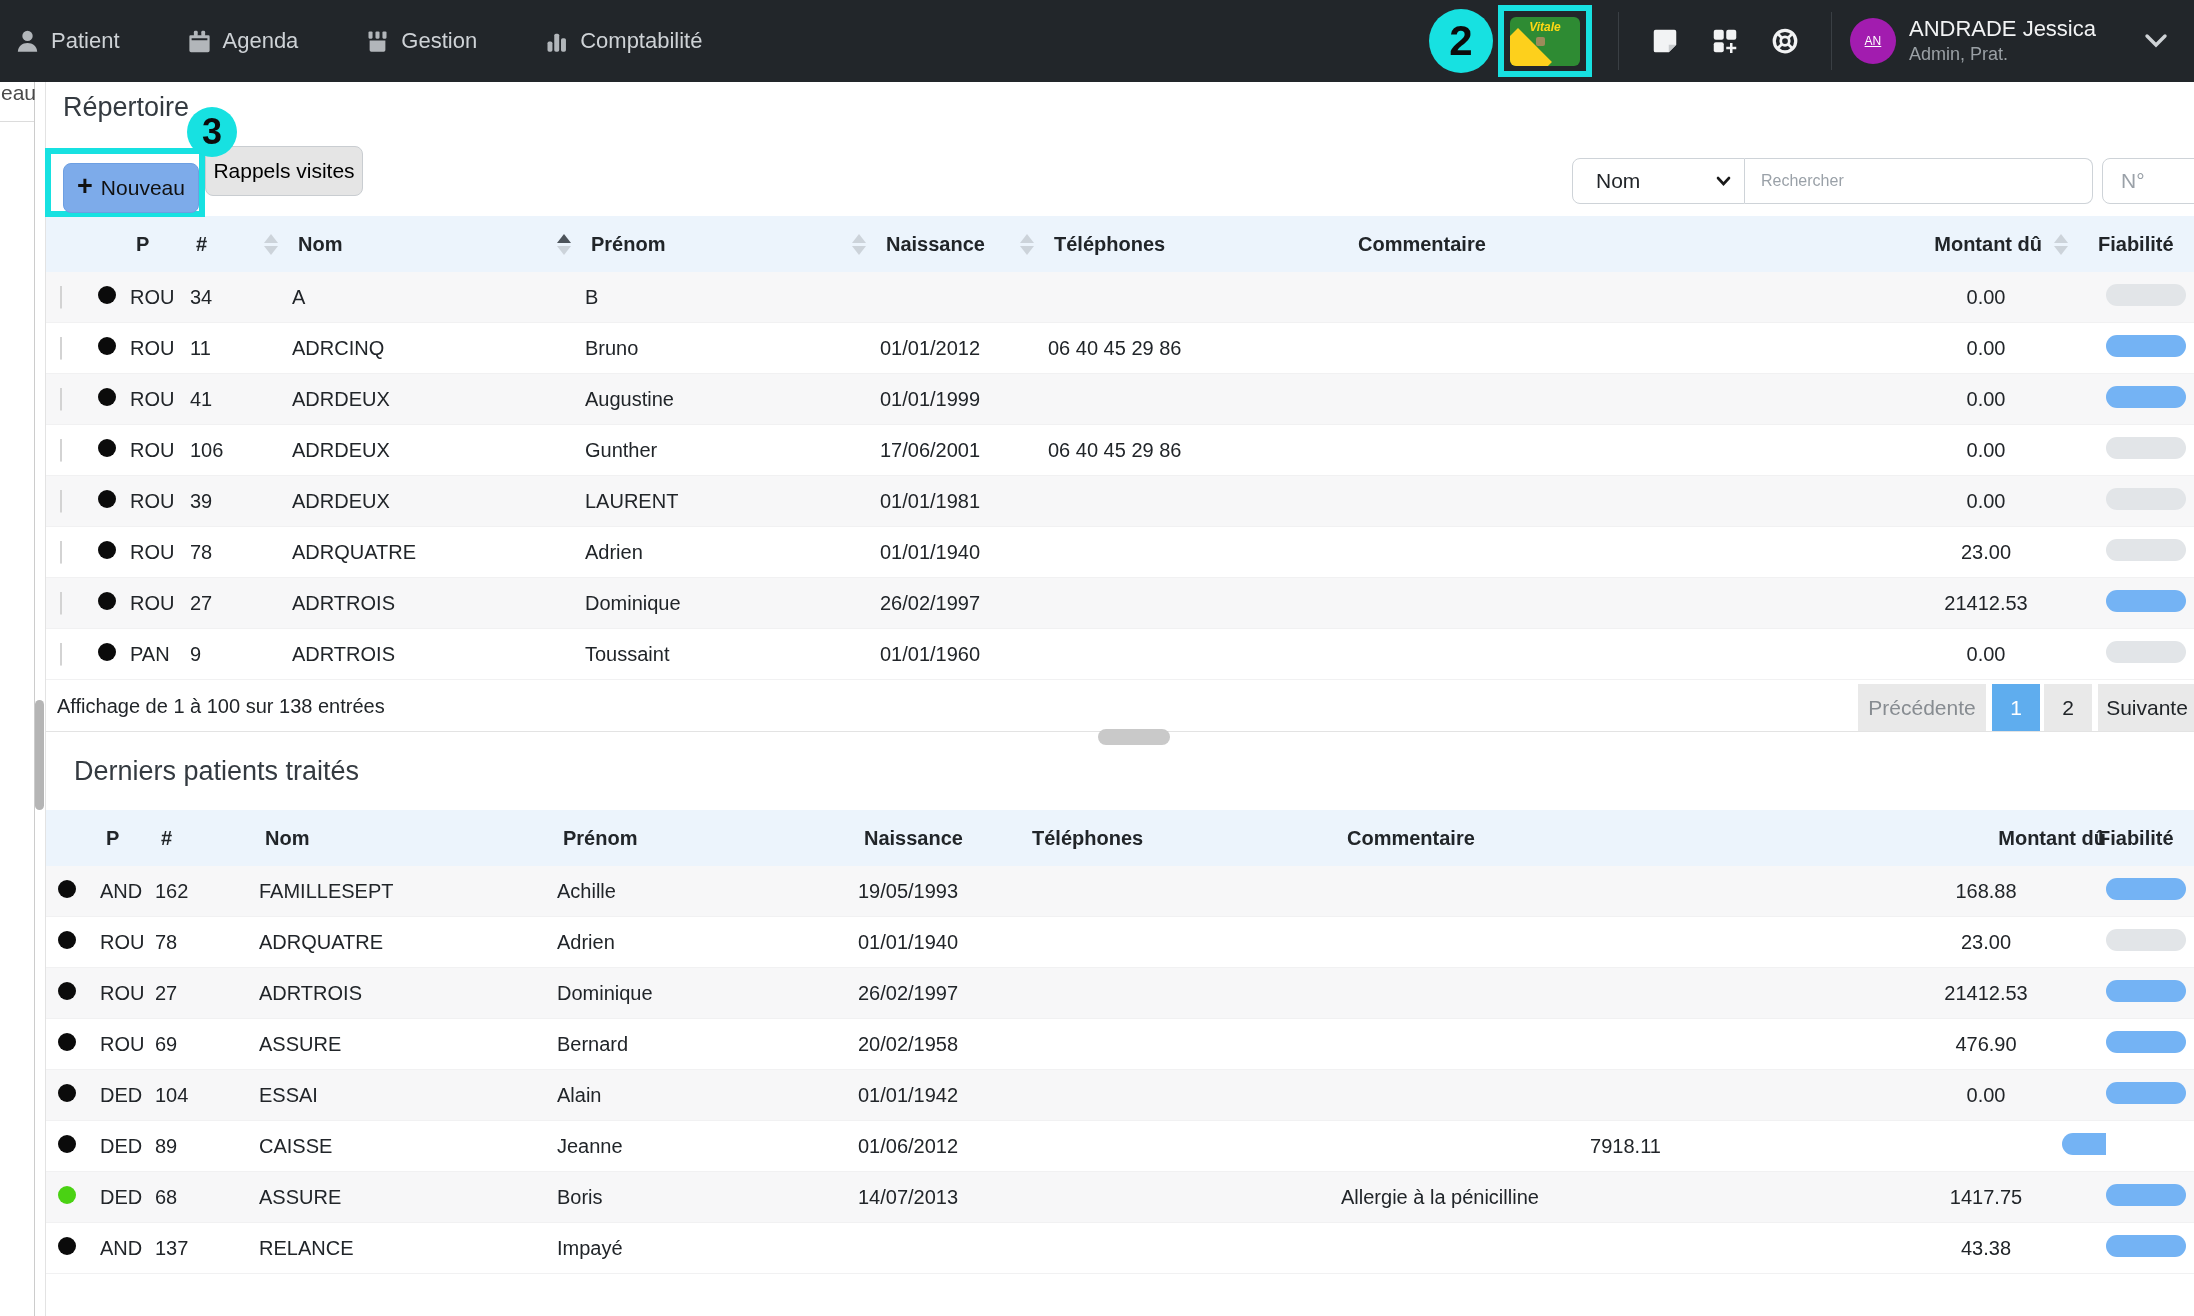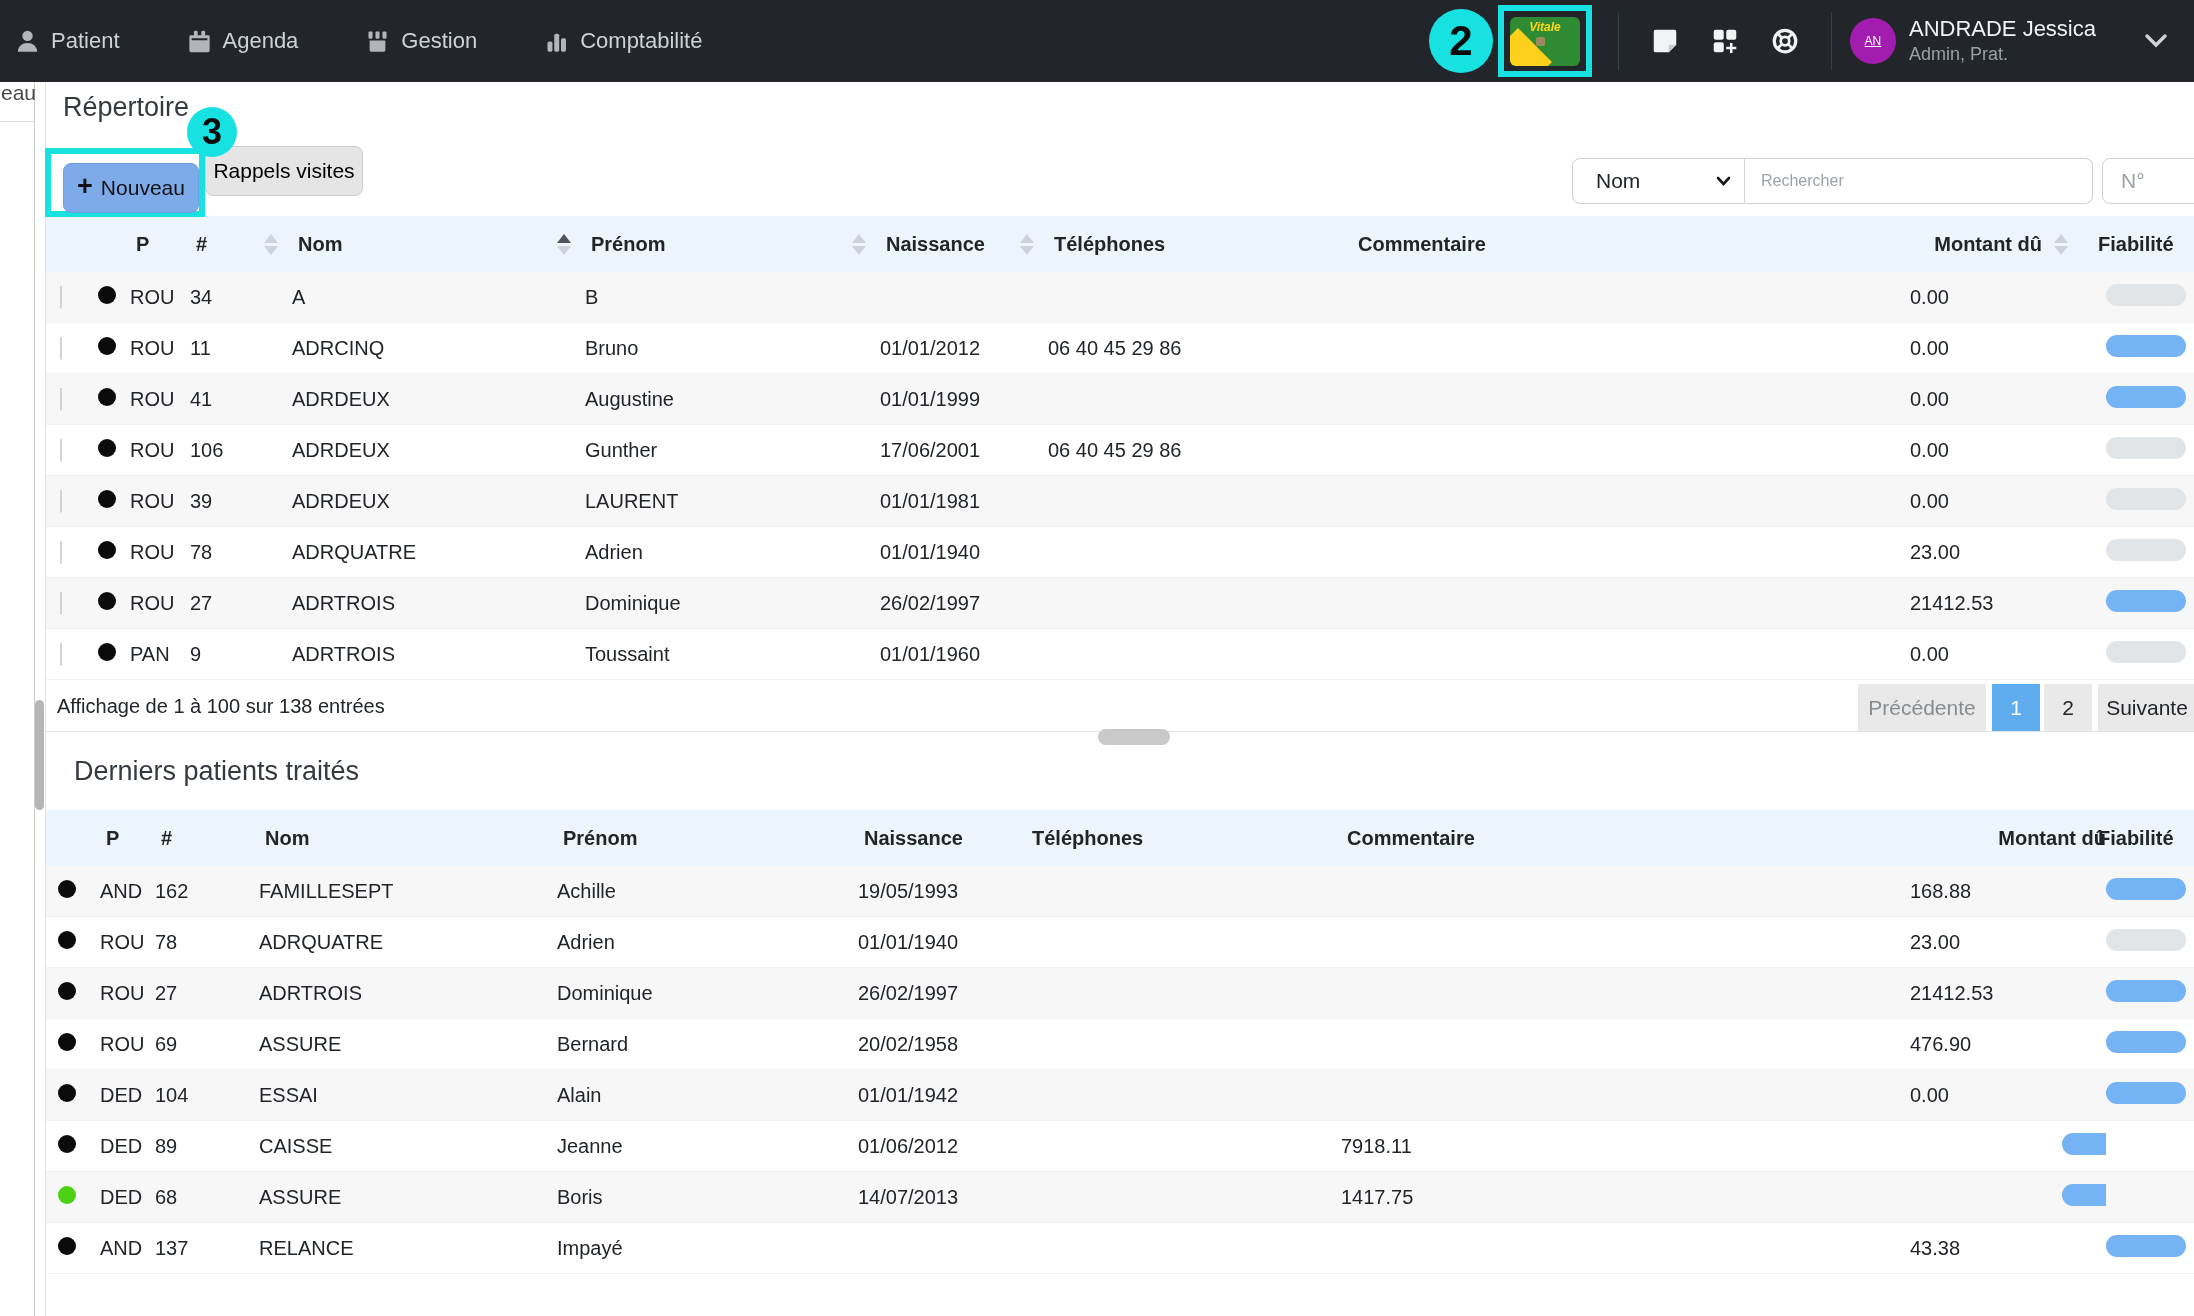--- a/index.html
+++ b/index.html
@@ -67,21 +67,21 @@
   .tbl { position:absolute; left:46px; width:2148px; }
   .tbl1 { top:216px; }
   .tbl2 { top:810px; }
   .thead { background:#ecf4fc; height:56px; display:grid; align-items:center; }
   .t1-grid { grid-template-columns:14px 36px 34px 60px 102px 293px 295px 168px 304px 558px 152px 44px 88px; }
   .t2-grid { grid-template-columns:10px 44px 55px 104px 298px 301px 168px 315px 569px 152px 44px 88px; }
   .th { font-weight:700; font-size:20px; display:flex; align-items:center; padding-left:6px; cursor:pointer; }
   .row { height:51px; display:grid; align-items:center; font-size:20px; border-bottom:1px solid #f1f1f2; cursor:pointer; }
   .row.stripe { background:#f7f7f8; }
   .cell { overflow:hidden; white-space:nowrap; }
-  .c-right { text-align:left; }
+  .c-right { text-align:center; }
   .checkbox { width:26px; height:26px; border:1px solid #d3d3d3; border-radius:7px; background:#fff; cursor:pointer; }
   .dot { width:18px; height:18px; border-radius:50%; background:#0b0b0b; display:inline-block; margin-left:2px; }
   .dot.green { background:#4ad213; }
   .bar { width:80px; height:22px; border-radius:11px; display:inline-block; }
   .bar.blue { background:#74b3f4; }
   .bar.gray { background:#e2e5e8; }
   .sorts { margin-left:auto; display:flex; flex-direction:column; gap:3px; padding-right:14px; }
   .s-up { width:0; height:0; border-left:7px solid transparent; border-right:7px solid transparent; border-bottom:9px solid #ccd3da; }
   .s-down { width:0; height:0; border-left:7px solid transparent; border-right:7px solid transparent; border-top:9px solid #ccd3da; }
   .s-up.active { border-bottom-color:#4d545b; }
@@ -507,20 +507,21 @@
   </div>
       <div class="row t2-grid stripe">
     <div class="cell"></div>
     <div class="cell"><span class="dot green"></span></div>
     <div class="cell">DED</div>
     <div class="cell">68</div>
     <div class="cell">ASSURE</div>
     <div class="cell">Boris</div>
     <div class="cell">14/07/2013</div>
     <div class="cell"></div>
+    <div class="cell">Allergie à la pénicilline</div>
     <div class="cell c-right">1417.75</div>
     <div class="cell"></div>
     <div class="cell"><span class="bar blue"></span></div>
   </div>
       <div class="row t2-grid">
     <div class="cell"></div>
     <div class="cell"><span class="dot black"></span></div>
     <div class="cell">AND</div>
     <div class="cell">137</div>
     <div class="cell">RELANCE</div>

